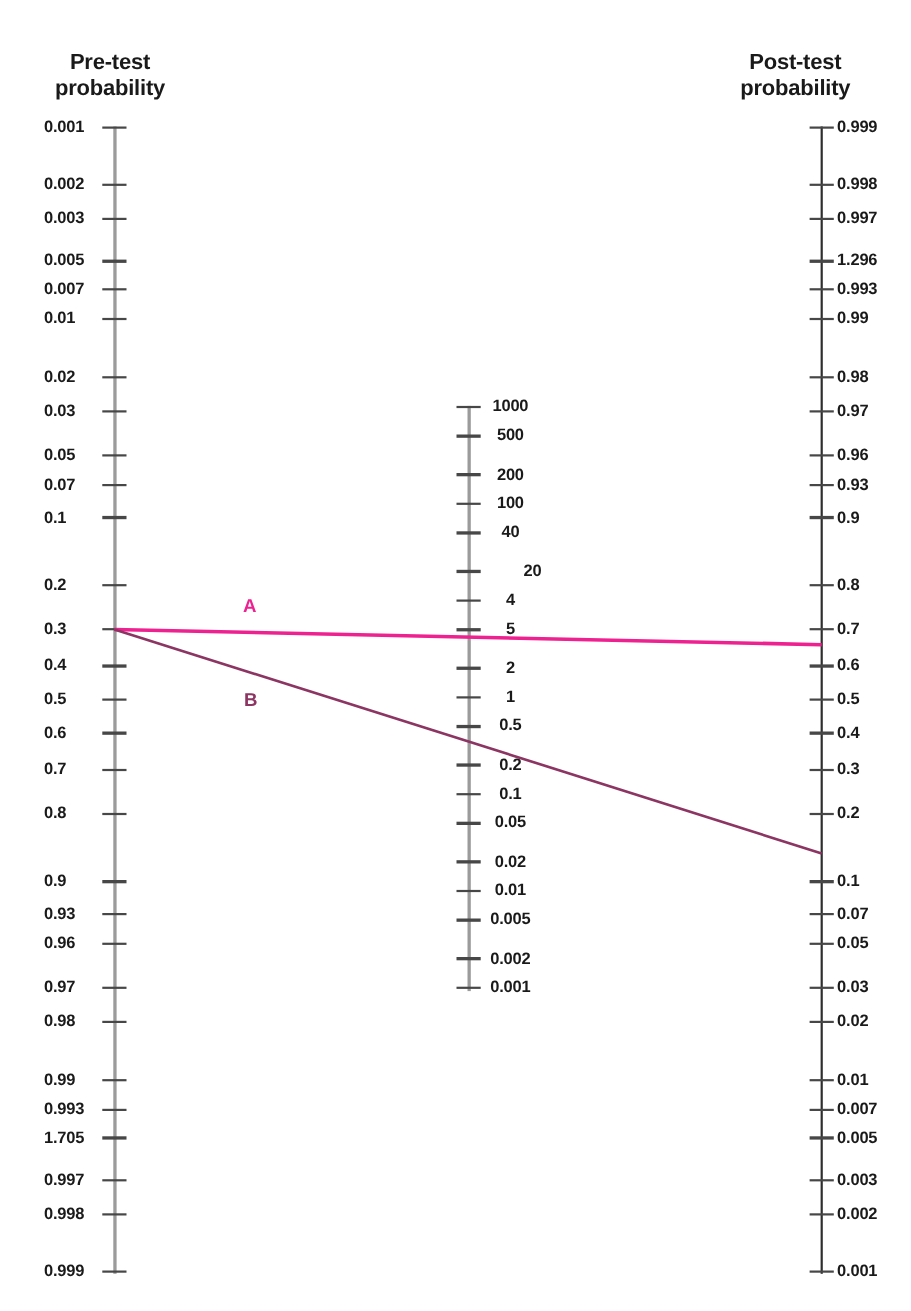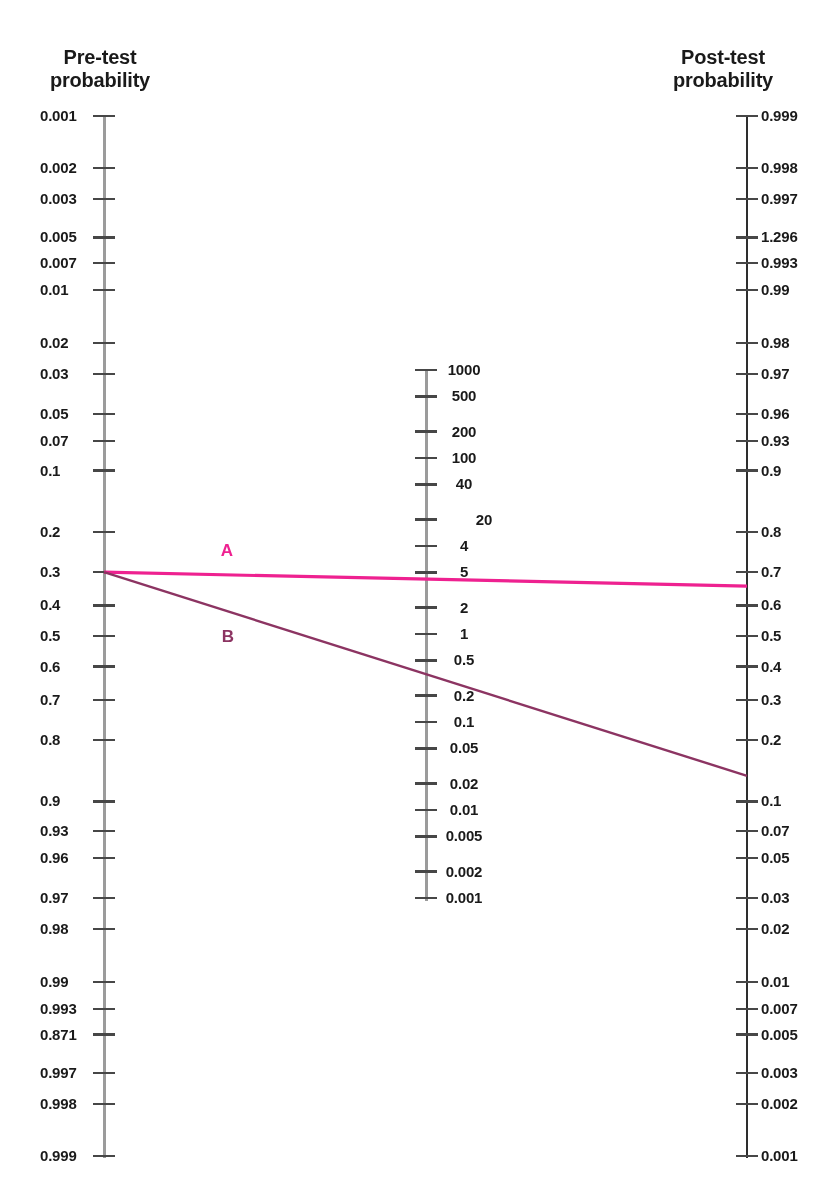--- a/index.html
+++ b/index.html
@@ -94,21 +94,21 @@
       <div class="tick-label" style="top: 848.687px; left: 40px;">0.96</div>
       <div class="tick" style="left: 93px; top: 896.615px; width: 22px;"></div>
       <div class="tick-label" style="top: 888.715px; left: 40px;">0.97</div>
       <div class="tick" style="left: 93px; top: 927.915px; width: 22px;"></div>
       <div class="tick-label" style="top: 920.015px; left: 40px;">0.98</div>
       <div class="tick" style="left: 93px; top: 980.867px; width: 22px;"></div>
       <div class="tick-label" style="top: 972.967px; left: 40px;">0.99</div>
       <div class="tick" style="left: 93px; top: 1007.95px; width: 22px;"></div>
       <div class="tick-label" style="top: 1000.05px; left: 40px;">0.993</div>
       <div class="tick" style="left: 93px; top: 1033.43px; width: 22px;"></div>
-      <div class="tick-label" style="top: 1025.53px; left: 40px;">0.871</div>
+      <div class="tick-label" style="top: 1025.53px; left: 40px;">1.705</div>
       <div class="tick" style="left: 93px; top: 1072.04px; width: 22px;"></div>
       <div class="tick-label" style="top: 1064.14px; left: 40px;">0.997</div>
       <div class="tick" style="left: 93px; top: 1102.65px; width: 22px;"></div>
       <div class="tick-label" style="top: 1094.75px; left: 40px;">0.998</div>
       <div class="tick" style="left: 93px; top: 1154.91px; width: 22px;"></div>
       <div class="tick-label" style="top: 1147.01px; left: 40px;">0.999</div>
       <div class="tick" style="left: 736px; top: 114.89px; width: 22px;"></div>
       <div class="tick-label" style="top: 106.99px; left: 761px;">0.999</div>
       <div class="tick" style="left: 736px; top: 167.153px; width: 22px;"></div>
       <div class="tick-label" style="top: 159.253px; left: 761px;">0.998</div>

